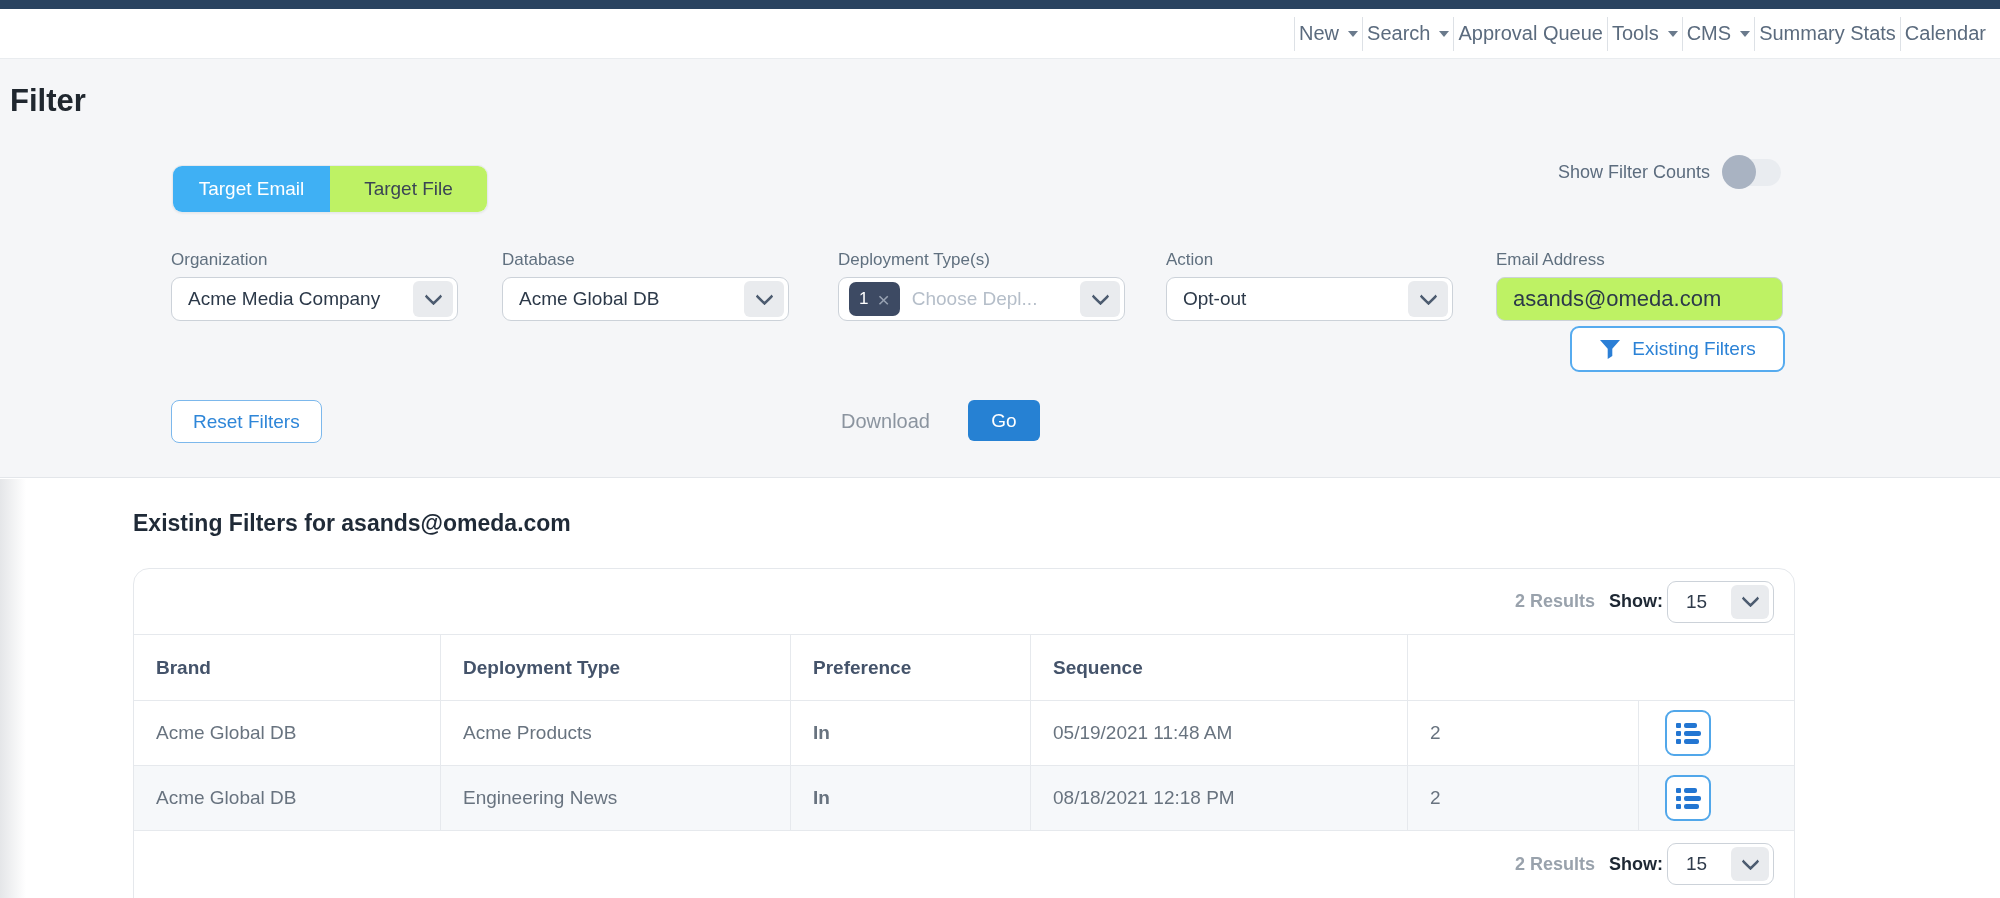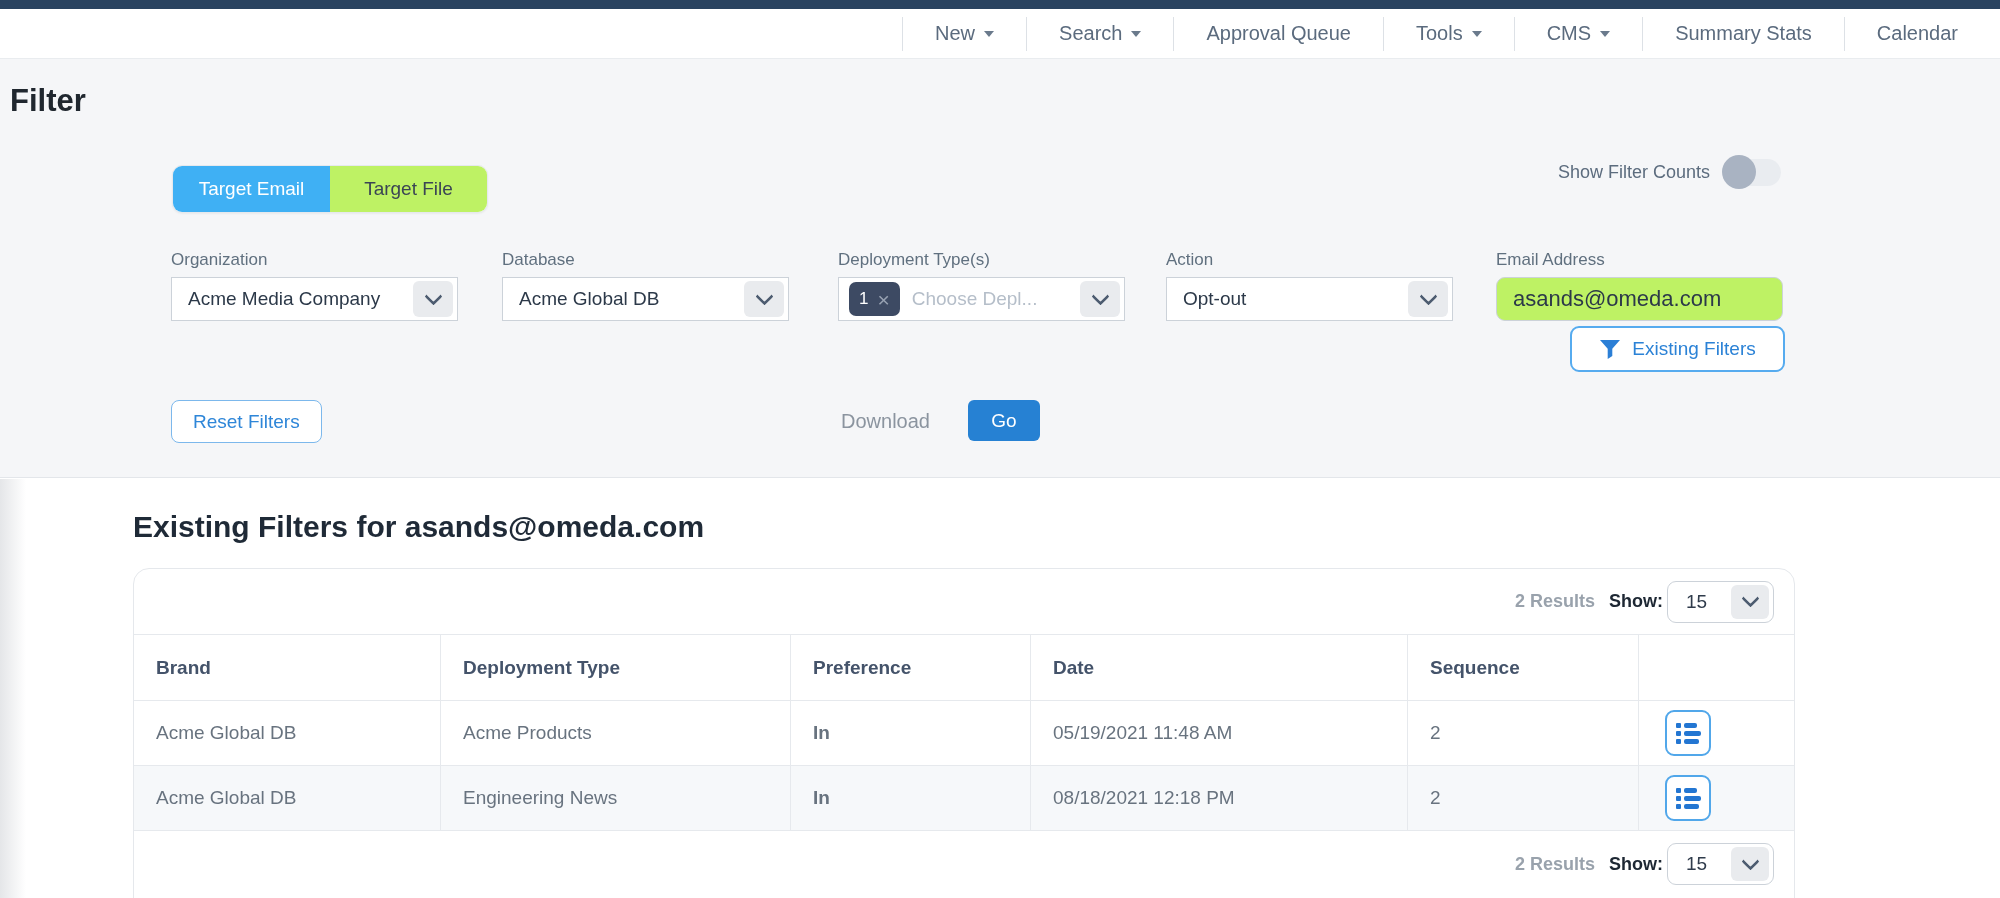--- a/index.html
+++ b/index.html
@@ -5,59 +5,59 @@
   * { margin:0; padding:0; box-sizing:border-box; }
   body { font-family:"Liberation Sans", sans-serif; background:#ffffff; }
   .page { position:relative; width:2000px; height:898px; overflow:hidden; background:#ffffff; }
 
   
   .topstrip { position:absolute; top:0; left:0; right:0; height:9px; background:#2a4360; }
 
   
   .navbar { position:absolute; top:9px; left:0; right:0; height:50px; background:#ffffff; border-bottom:1px solid #e9ecef; }
   .nav-items { position:absolute; right:10px; top:0; height:100%; display:flex; align-items:center; }
-  .nav-item { display:flex; align-items:center; height:34px; padding:0 32px; border-left:1px solid #dde1e6; color:#5b6b7e; font-size:20px; cursor:pointer; white-space:nowrap; }
+  .nav-item { display:flex; align-items:center; height:34px; padding:0 4px; border-left:1px solid #dde1e6; color:#5b6b7e; font-size:20px; cursor:pointer; white-space:nowrap; }
   .caret { width:0; height:0; border-left:5px solid transparent; border-right:5px solid transparent; border-top:6px solid #6a7a8c; margin-left:9px; }
 
   
   .filter-section { position:absolute; top:59px; left:0; right:0; height:419px; background:#f5f6f8; border-bottom:1px solid #e3e6ea; }
   .page-title { position:absolute; left:10px; top:24px; font-size:31px; font-weight:600; color:#20272f; }
 
   .segmented { position:absolute; left:172px; top:106px; height:48px; display:flex; background:#ffffff; border:1px solid #e6e9ed; border-radius:10px; box-shadow:0 1px 2px rgba(0,0,0,0.05); overflow:hidden; }
   .seg { width:157px; height:100%; display:flex; align-items:center; justify-content:center; font-size:19px; cursor:pointer; }
   .seg.active { background:#3fb0f4; color:#ffffff; }
   .seg.inactive { background:#bef264; color:#3b4554; }
 
   .show-counts { position:absolute; left:1558px; top:93px; height:40px; display:flex; align-items:center; gap:14px; }
   .show-counts-label { color:#5c6c7e; font-size:18px; }
   .toggle { position:relative; width:57px; height:27px; background:#e9ecf0; border-radius:14px; cursor:pointer; }
   .toggle .knob { position:absolute; left:-2px; top:-4px; width:34px; height:34px; border-radius:50%; background:#a9b3c2; }
 
   .field-label { position:absolute; top:191px; font-size:17px; color:#60707f; }
-  .field { position:absolute; top:218px; width:287px; height:44px; background:#ffffff; border:1px solid #ccd2d9; border-radius:0; display:flex; align-items:center; padding-left:16px; font-size:19px; color:#2c3949; }
+  .field { position:absolute; top:218px; width:287px; height:44px; background:#ffffff; border:1px solid #ccd2d9; border-radius:9px; display:flex; align-items:center; padding-left:16px; font-size:19px; color:#2c3949; }
   .chev-btn { position:absolute; right:4px; top:3px; width:40px; height:36px; background:#e9ebee; border-radius:6px; display:flex; align-items:center; justify-content:center; cursor:pointer; }
   .chev { display:block; width:13px; height:13px; border-right:3px solid #4d5c70; border-bottom:3px solid #4d5c70; border-radius:2px; transform:rotate(45deg); margin-top:-6px; }
   .chip { display:flex; align-items:center; height:34px; background:#3d4a63; border-radius:7px; padding:0 10px; margin-left:-6px; margin-right:12px; }
   .chip-count { color:#ffffff; font-size:17px; }
   .chip-x { color:#98a2b2; font-size:21px; margin-left:9px; cursor:pointer; line-height:1; }
   .placeholder { color:#b5bec9; }
   input.text-input { width:287px; height:44px; background:#bef264; border:1px solid #ccd2d9; border-radius:9px; padding-left:16px; font-size:22px; color:#2c3949; font-family:"Liberation Sans", sans-serif; outline:none; }
   .email-wrap { position:absolute; left:1496px; top:218px; }
 
   .existing-btn { position:absolute; left:1570px; top:267px; width:215px; height:46px; background:#ffffff; border:2px solid #56abef; border-radius:9px; display:flex; align-items:center; justify-content:center; gap:11px; cursor:pointer; }
   .existing-btn span { color:#2b82d6; font-size:19px; }
 
   .reset-btn { position:absolute; left:171px; top:341px; height:43px; padding:0 21px; background:#ffffff; border:1px solid #7cb8ec; border-radius:8px; color:#2e86d8; font-size:19px; display:flex; align-items:center; cursor:pointer; }
   .download-label { position:absolute; left:841px; top:351px; color:#8b949f; font-size:20px; }
   .go-btn { position:absolute; left:968px; top:341px; width:72px; height:41px; background:#2681d3; border-radius:6px; color:#ffffff; font-size:19px; display:flex; align-items:center; justify-content:center; cursor:pointer; }
 
   
   .results-section { position:absolute; top:479px; left:0; right:0; height:419px; background:#ffffff; }
   .left-shade { position:absolute; left:0; top:0; width:26px; height:100%; background:linear-gradient(to right, rgba(90,100,115,0.16), rgba(90,100,115,0)); }
-  .results-heading { position:absolute; left:133px; top:31px; font-size:30px; font-weight:600; color:#1f2a37; }
+  .results-heading { position:absolute; left:133px; top:31px; font-size:23px; font-weight:600; color:#1f2a37; }
 
   .card { position:absolute; left:133px; top:89px; width:1662px; height:400px; background:#ffffff; border:1px solid #e5e8ec; border-radius:16px; overflow:hidden; }
   .card-bar { height:66px; display:flex; align-items:center; justify-content:flex-end; padding-right:20px; }
   .card-bar.top { border-bottom:1px solid #e6e9ed; }
   .results-count { color:#99a2ac; font-size:18px; font-weight:bold; margin-right:14px; }
   .show-label { color:#1d2733; font-size:18px; font-weight:bold; margin-right:4px; }
   .pagesize { position:relative; width:107px; height:42px; background:#ffffff; border:1px solid #ccd2d9; border-radius:9px; display:flex; align-items:center; padding-left:18px; font-size:19px; color:#2f3b4b; }
   .pagesize .chev-btn { width:38px; height:34px; }
 
   .grid-row { display:grid; grid-template-columns:307px 350px 240px 377px 231px auto; }
@@ -195,21 +195,20 @@
           <span class="chev-btn">
               <span class="chev"></span>
             </span>
         </div>
       </div>
 
       <div class="grid-row thead">
         <div>Brand</div>
         <div>Deployment Type</div>
         <div>Preference</div>
-        <div>Date</div>
         <div>Sequence</div>
         <div></div>
       </div>
 
       <div class="grid-row trow">
         <div>Acme Global DB</div>
         <div>Acme Products</div>
         <div class="pref-in">In</div>
         <div>05/19/2021 11:48 AM</div>
         <div>2</div>

